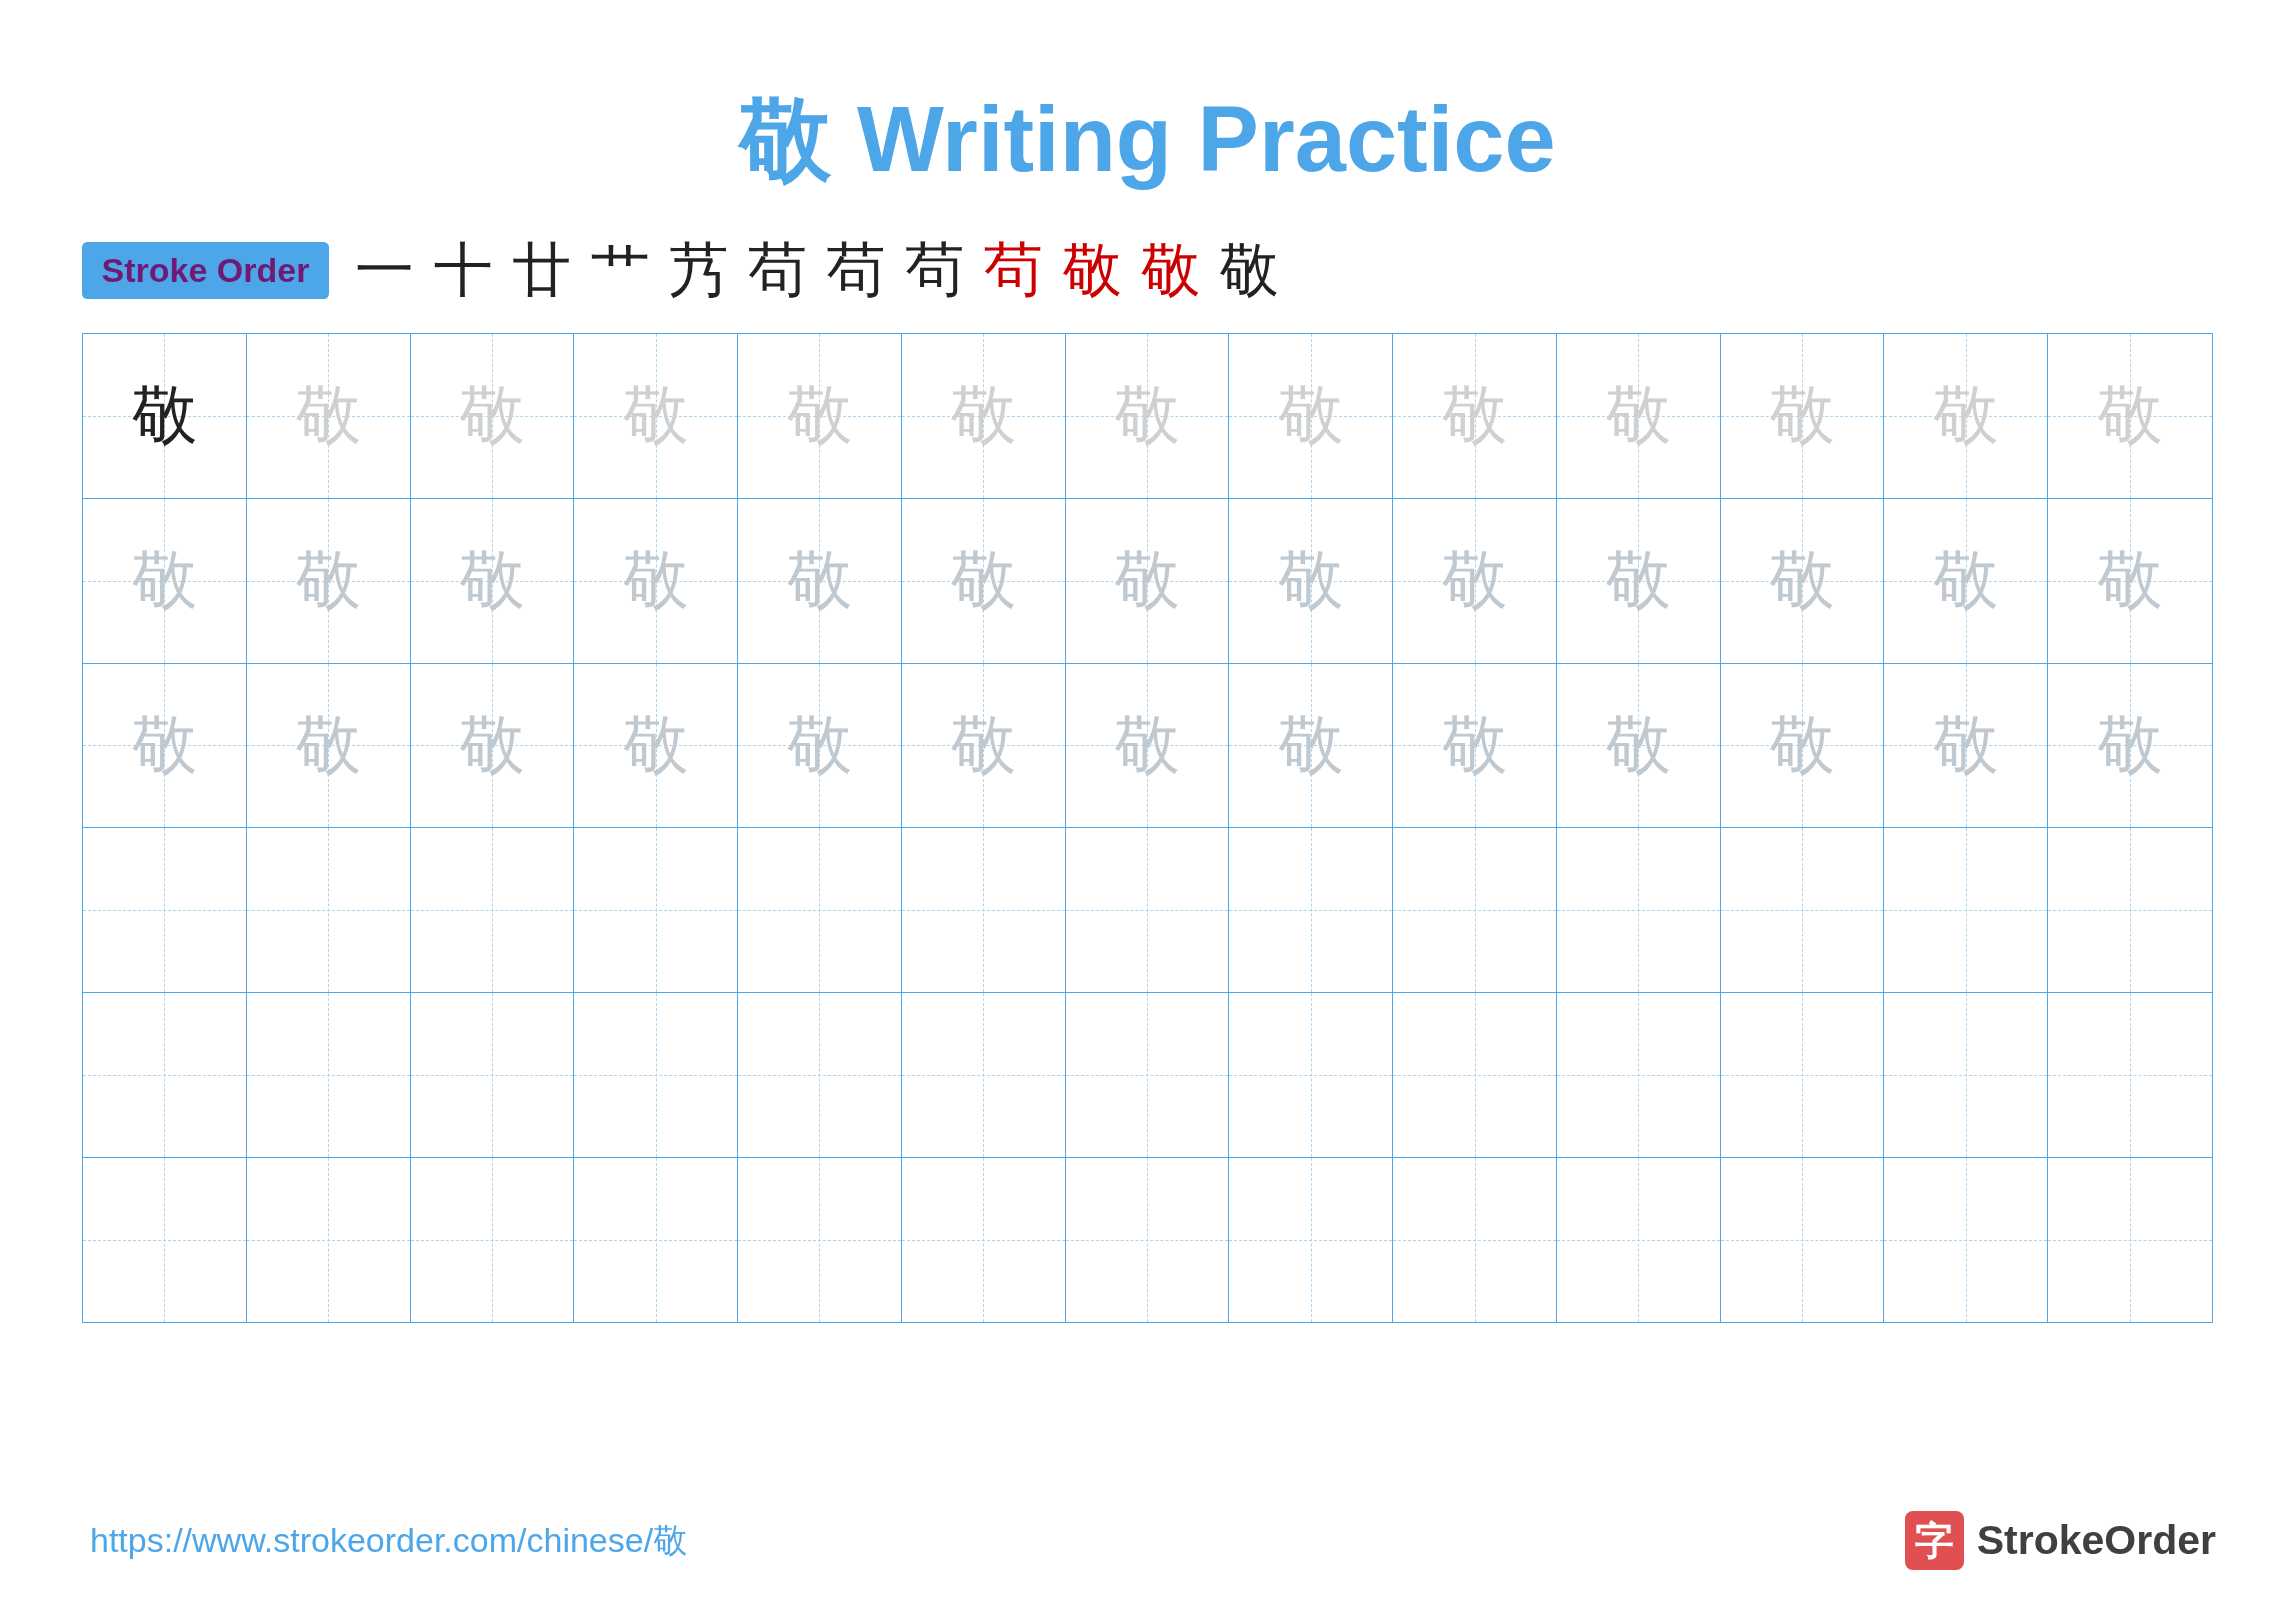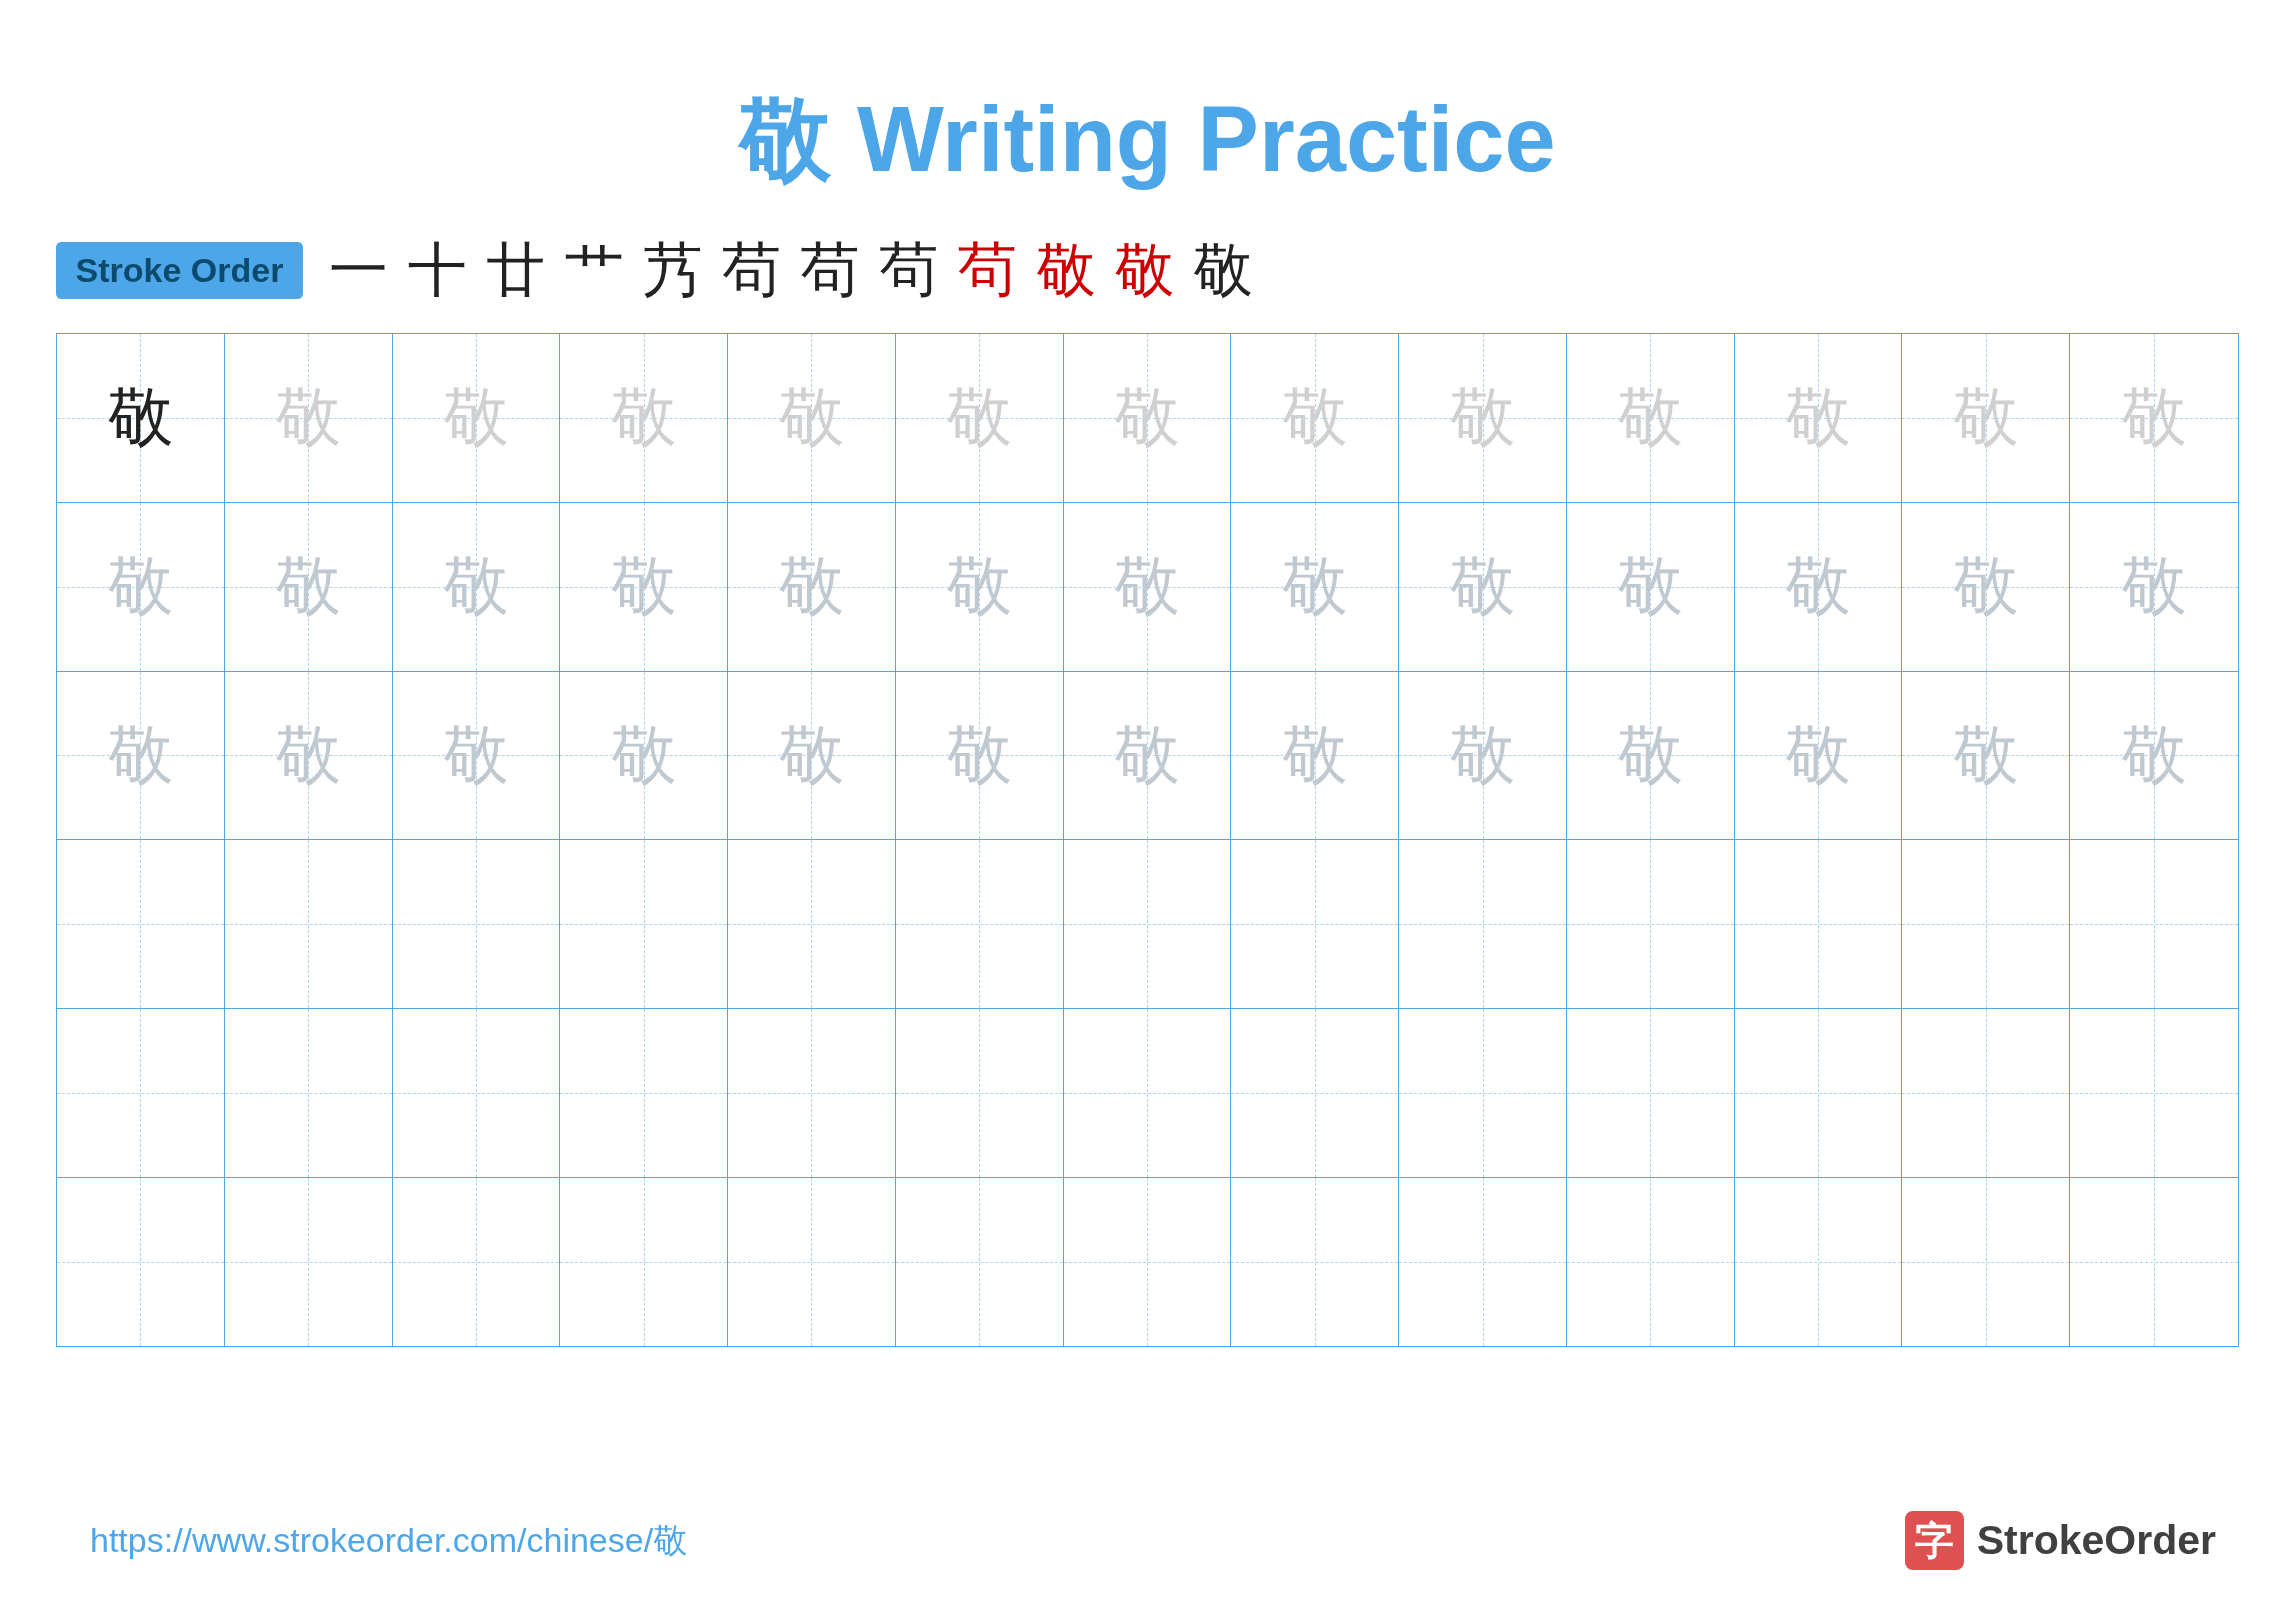--- a/index.html
+++ b/index.html
@@ -10,21 +10,21 @@
       height: 1622px;
       position: relative;
       overflow: hidden;
     }
 
     .page {
       width: 2295px;
       height: 1622px;
       background: #fff;
       position: relative;
-      padding: 52px 56px;
+      padding: 52px 82px;
     }
 
     
     .title-area {
       text-align: center;
       margin-bottom: 39px;
       margin-top: 26px;
     }
     .title-area h1 {
       font-size: 92px;
@@ -38,21 +38,21 @@
 
     
     .stroke-order-row {
       display: flex;
       align-items: center;
       margin-bottom: 33px;
       gap: 26px;
     }
     .stroke-order-badge {
       background: #4da6e8;
-      color: #0c4a6e;
+      color: #701a75;
       font-family: sans-serif;
       font-size: 34px;
       font-weight: bold;
       padding: 9.2px 19.6px;
       border-radius: 5.2px;
       white-space: nowrap;
     }
     .stroke-sequence {
       display: flex;
       align-items: center;

